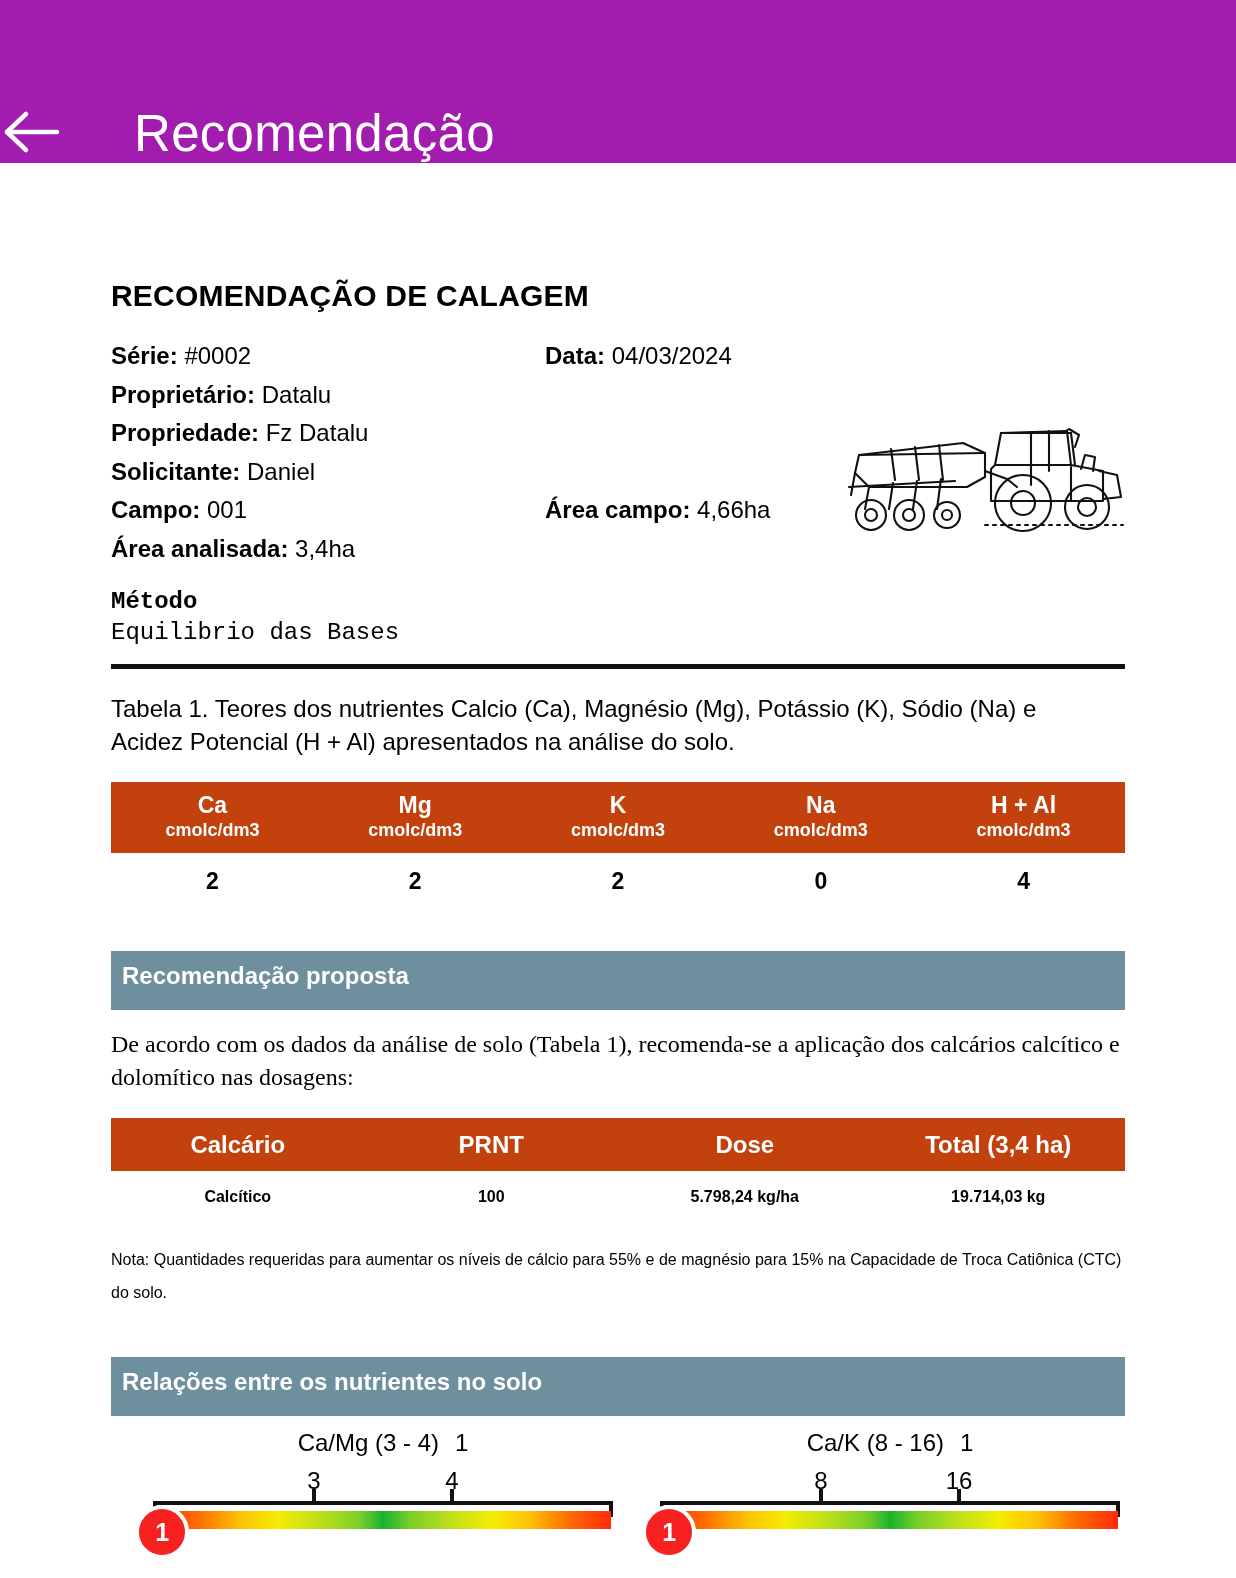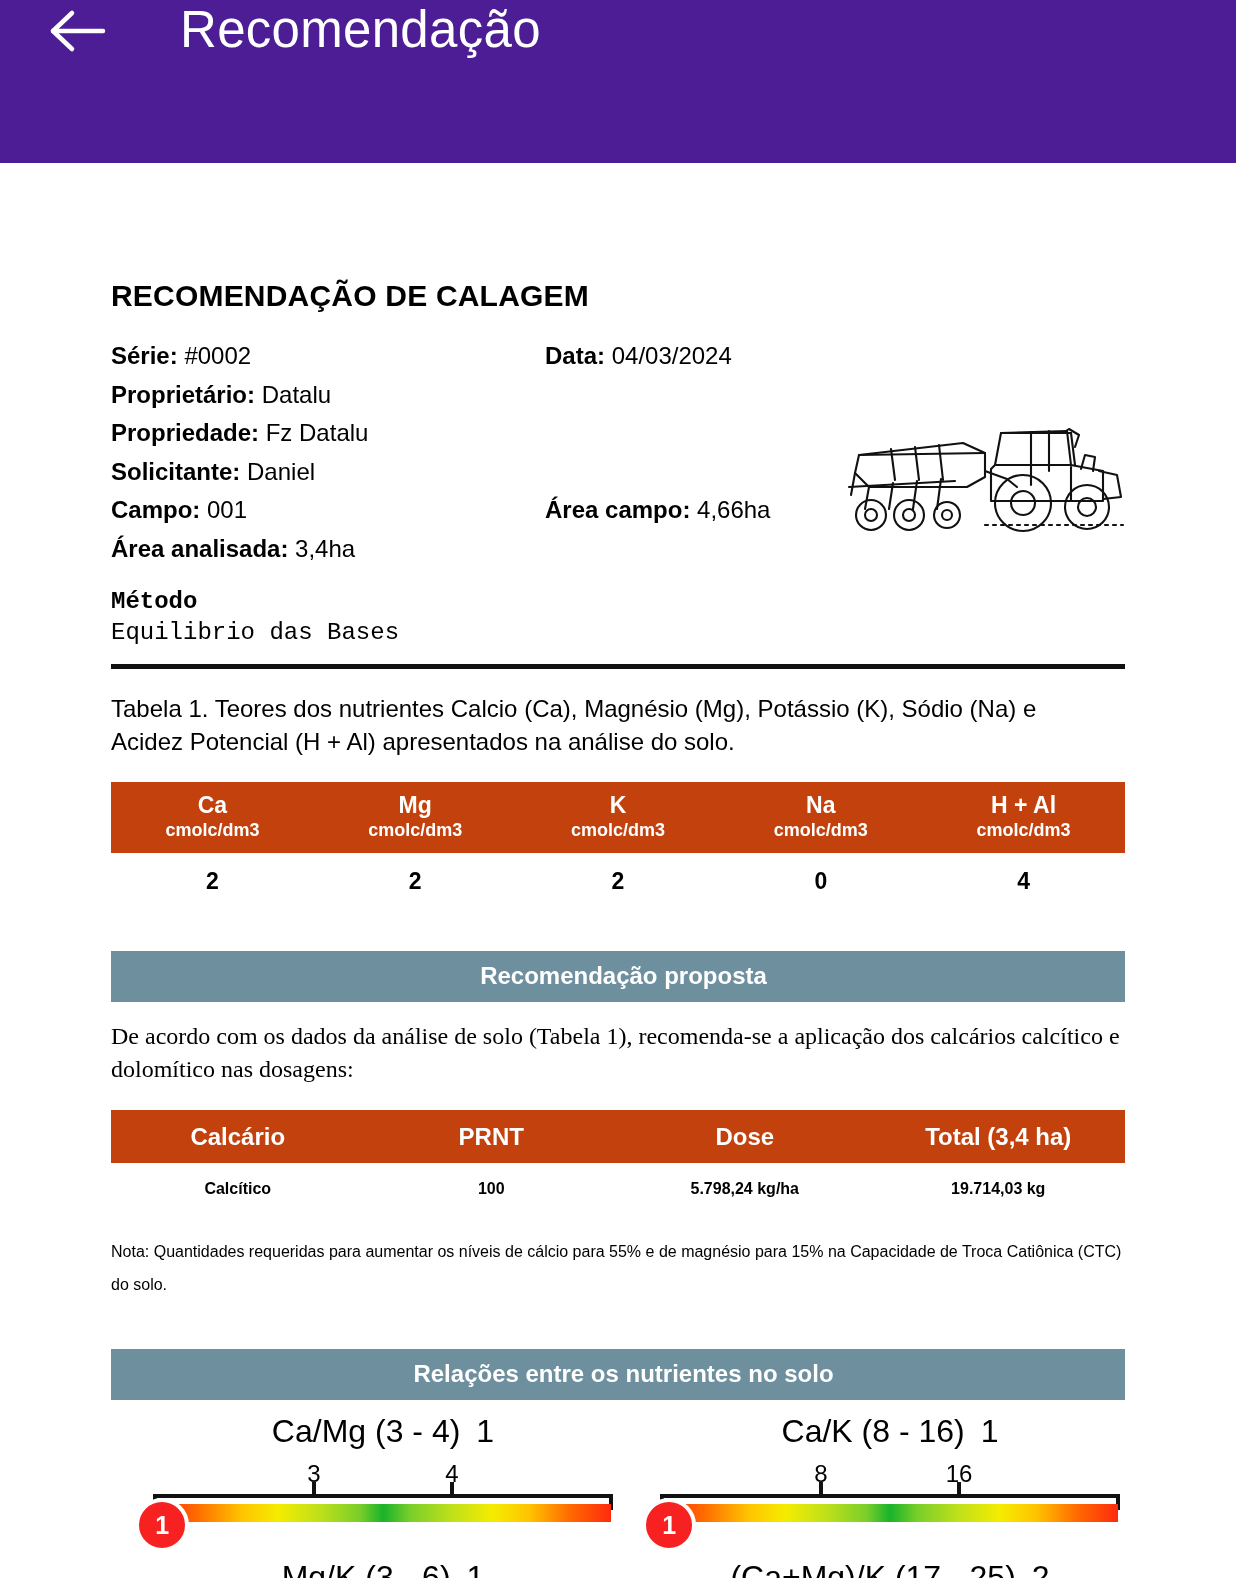--- a/index.html
+++ b/index.html
@@ -13,24 +13,23 @@
     height: 1578px;
     overflow: hidden;
     font-family: "Liberation Sans", sans-serif;
     color: #000000;
     position: relative;
   }
 
   
   .appbar {
     height: 163px;
-    background: #4c1d95;
+    background: #a21caf;
     display: flex;
-    align-items: flex-start;
-    padding-left: 46px;
+    align-items: flex-end;
     box-sizing: border-box;
   }
   .back-btn {
     width: 62px;
     height: 62px;
     display: flex;
     align-items: center;
     justify-content: center;
     flex: none;
     cursor: pointer;
@@ -136,24 +135,23 @@
   .tbl-dose { margin-top: 20px; }
   .tbl-dose thead th { padding: 14px 0 14px 0; font-size: 24px; }
   .tbl-dose tbody td { font-size: 16px; padding: 17px 0 10px 0; }
 
   
   .section-bar {
     background: #6D8F9E;
     color: #ffffff;
     font-size: 24px;
     font-weight: bold;
-    padding: 11px 0 12px 11px;
+    padding: 11px 0 20px 11px;
     margin-top: 44px;
     box-sizing: border-box;
-    text-align: center;
   }
   .section-bar.tight { margin-top: 48px; }
 
   .para {
     font-size: 24px;
     line-height: 33px;
     margin-top: 18px;
     max-width: 1010px;
     font-family: Liberation Serif, serif;
   }
@@ -170,21 +168,21 @@
     display: flex;
     flex-wrap: wrap;
   }
   .gauge {
     width: 50%;
     box-sizing: border-box;
     height: 146px;
     position: relative;
   }
   .gauge-label {
-    font-size: 32px;
+    font-size: 24px;
     text-align: center;
     padding: 0 0 0 0;
     white-space: nowrap;
     width: 460px;
     margin-left: 42px;
   }
   .gauge-label .gval { margin-left: 16px; }
   .gauge-axis-wrap {
     position: relative;
     width: 460px;

